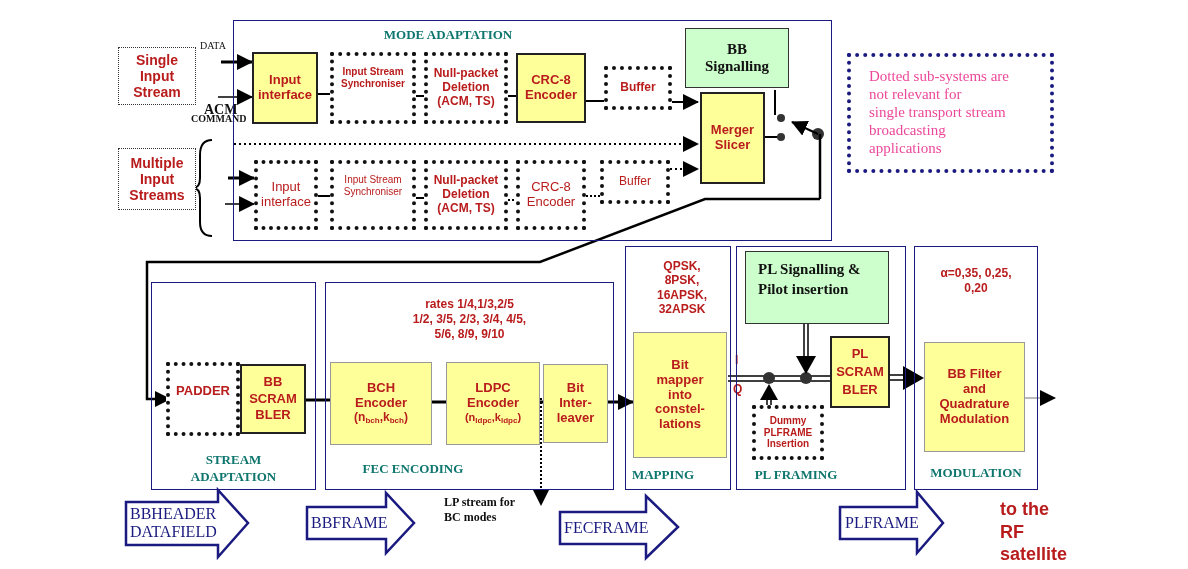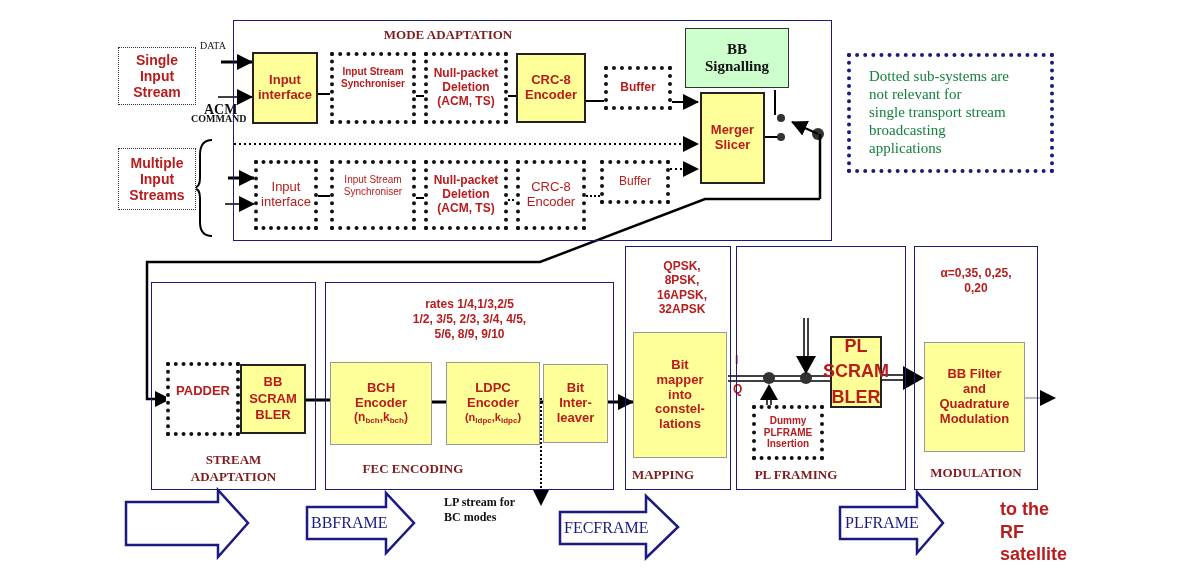--- a/index.html
+++ b/index.html
@@ -8,22 +8,22 @@
   .abs { position:absolute; box-sizing:border-box; }
   .sans { font-family:"Liberation Sans", sans-serif; font-weight:bold; color:#b91c1c; }
   .serif { font-family:"Liberation Serif", serif; color:#111; }
   .section { border:1.5px solid #1a1a80; background:transparent; }
   .blk { display:flex; align-items:center; justify-content:center; text-align:center; line-height:1.15; }
   .yellow { background:#ffff99; border:2px solid #222; }
   .yellow-soft { background:#ffff99; border:1px solid #999; }
   .green { background:#ccffcc; border:1.5px solid #333; }
   .dotted { border:4px dotted #111; background:#fff; }
   .sm-dotted { border:1.5px dotted #333; background:#fff; }
-  .sec-label { font-family:"Liberation Serif", serif; font-weight:bold; font-size:13px; text-align:center; color:#7f1d1d; }
-  .note { border:4px dotted #1a1a80; font-family:"Liberation Serif", serif; font-size:15px; color:#15803d; line-height:1.2; padding:10px 0 0 18px; }
+  .sec-label { font-family:"Liberation Serif", serif; font-weight:bold; font-size:13px; text-align:center; color:#0f766e; }
+  .note { border:4px dotted #1a1a80; font-family:"Liberation Serif", serif; font-size:15px; color:#ec4899; line-height:1.2; padding:10px 0 0 18px; }
   .arrow-label { font-family:"Liberation Serif", serif; font-size:16px; color:#1a1a80; line-height:1.15; }
   sub { font-size:8px; vertical-align:-2px; }
 </style>
 </head>
 <body>
 
 <div id="canvas">
 
   <svg class="abs" style="left:0;top:0;" width="1188" height="569">
     <defs>
@@ -245,21 +245,25 @@
         <div>into</div>
         <div>constel-</div>
         <div>lations</div>
       </div>
   </div>
   <div class="abs sans" style="left:735px;top:353px;font-size:12px;">I</div>
   <div class="abs sans" style="left:733px;top:382px;font-size:12px;">Q</div>
   <div class="abs sec-label" style="left:610px;top:467px;width:106px;">MAPPING</div>
 
   <div class="abs section" style="left:736px;top:246px;width:170px;height:244px;"></div>
-  <div class="abs yellow blk sans" style="left:830px;top:336px;width:52px;height:72px;font-size:18px;line-height:1.4;">
+  <div class="abs green serif" style="left:745px;top:251px;width:144px;height:73px;font-size:15px;font-weight:bold;padding:8px 0 0 12px;line-height:1.3;">
+    <div>PL Signalling &amp;</div>
+    <div>Pilot insertion</div>
+  </div>
+  <div class="abs yellow blk sans" style="left:830px;top:336px;width:60px;height:72px;font-size:13px;line-height:1.4;">
     <div>
         <div>PL</div>
         <div>SCRAM</div>
         <div>BLER</div>
       </div>
   </div>
   <div class="abs dotted blk sans" style="left:752px;top:405px;width:72px;height:55px;font-size:10px;">
     <div>
         <div>Dummy</div>
         <div>PLFRAME</div>
@@ -282,20 +286,24 @@
       </div>
   </div>
   <div class="abs sec-label" style="left:914px;top:465px;width:124px;">MODULATION</div>
 
   <svg class="abs" style="left:0;top:0;pointer-events:none;" width="1188" height="569">
     <path d="M126,502 L218,502 L218,490 L248,523 L218,557 L218,545 L126,545 Z" fill="#fff" stroke="#1a1a80" stroke-width="2.5"></path>
     <path d="M307,507 L386,507 L386,493 L414,523 L386,553 L386,539 L307,539 Z" fill="#fff" stroke="#1a1a80" stroke-width="2.5"></path>
     <path d="M560,512 L646,512 L646,496 L678,527 L646,558 L646,544 L560,544 Z" fill="#fff" stroke="#1a1a80" stroke-width="2.5"></path>
     <path d="M840,507 L917,507 L917,492 L943,523 L917,553 L917,539 L840,539 Z" fill="#fff" stroke="#1a1a80" stroke-width="2.5"></path>
   </svg>
+  <div class="abs arrow-label" style="left:130px;top:505px;">
+    <div>BBHEADER</div>
+    <div>DATAFIELD</div>
+  </div>
   <div class="abs arrow-label" style="left:311px;top:514px;">BBFRAME</div>
   <div class="abs arrow-label" style="left:564px;top:519px;">FECFRAME</div>
   <div class="abs arrow-label" style="left:845px;top:514px;">PLFRAME</div>
 
   <div class="abs sans" style="left:1000px;top:498px;width:62px;text-align:left;font-size:18px;line-height:1.25;">
     <div>to the RF</div>
     <div>satellite</div>
     <div>channel</div>
   </div>
 

